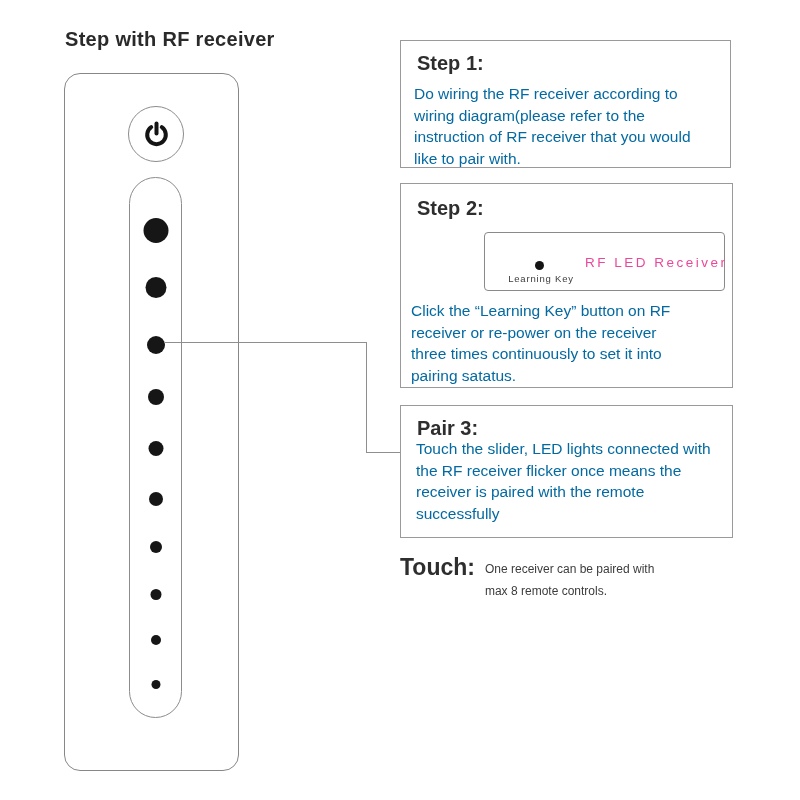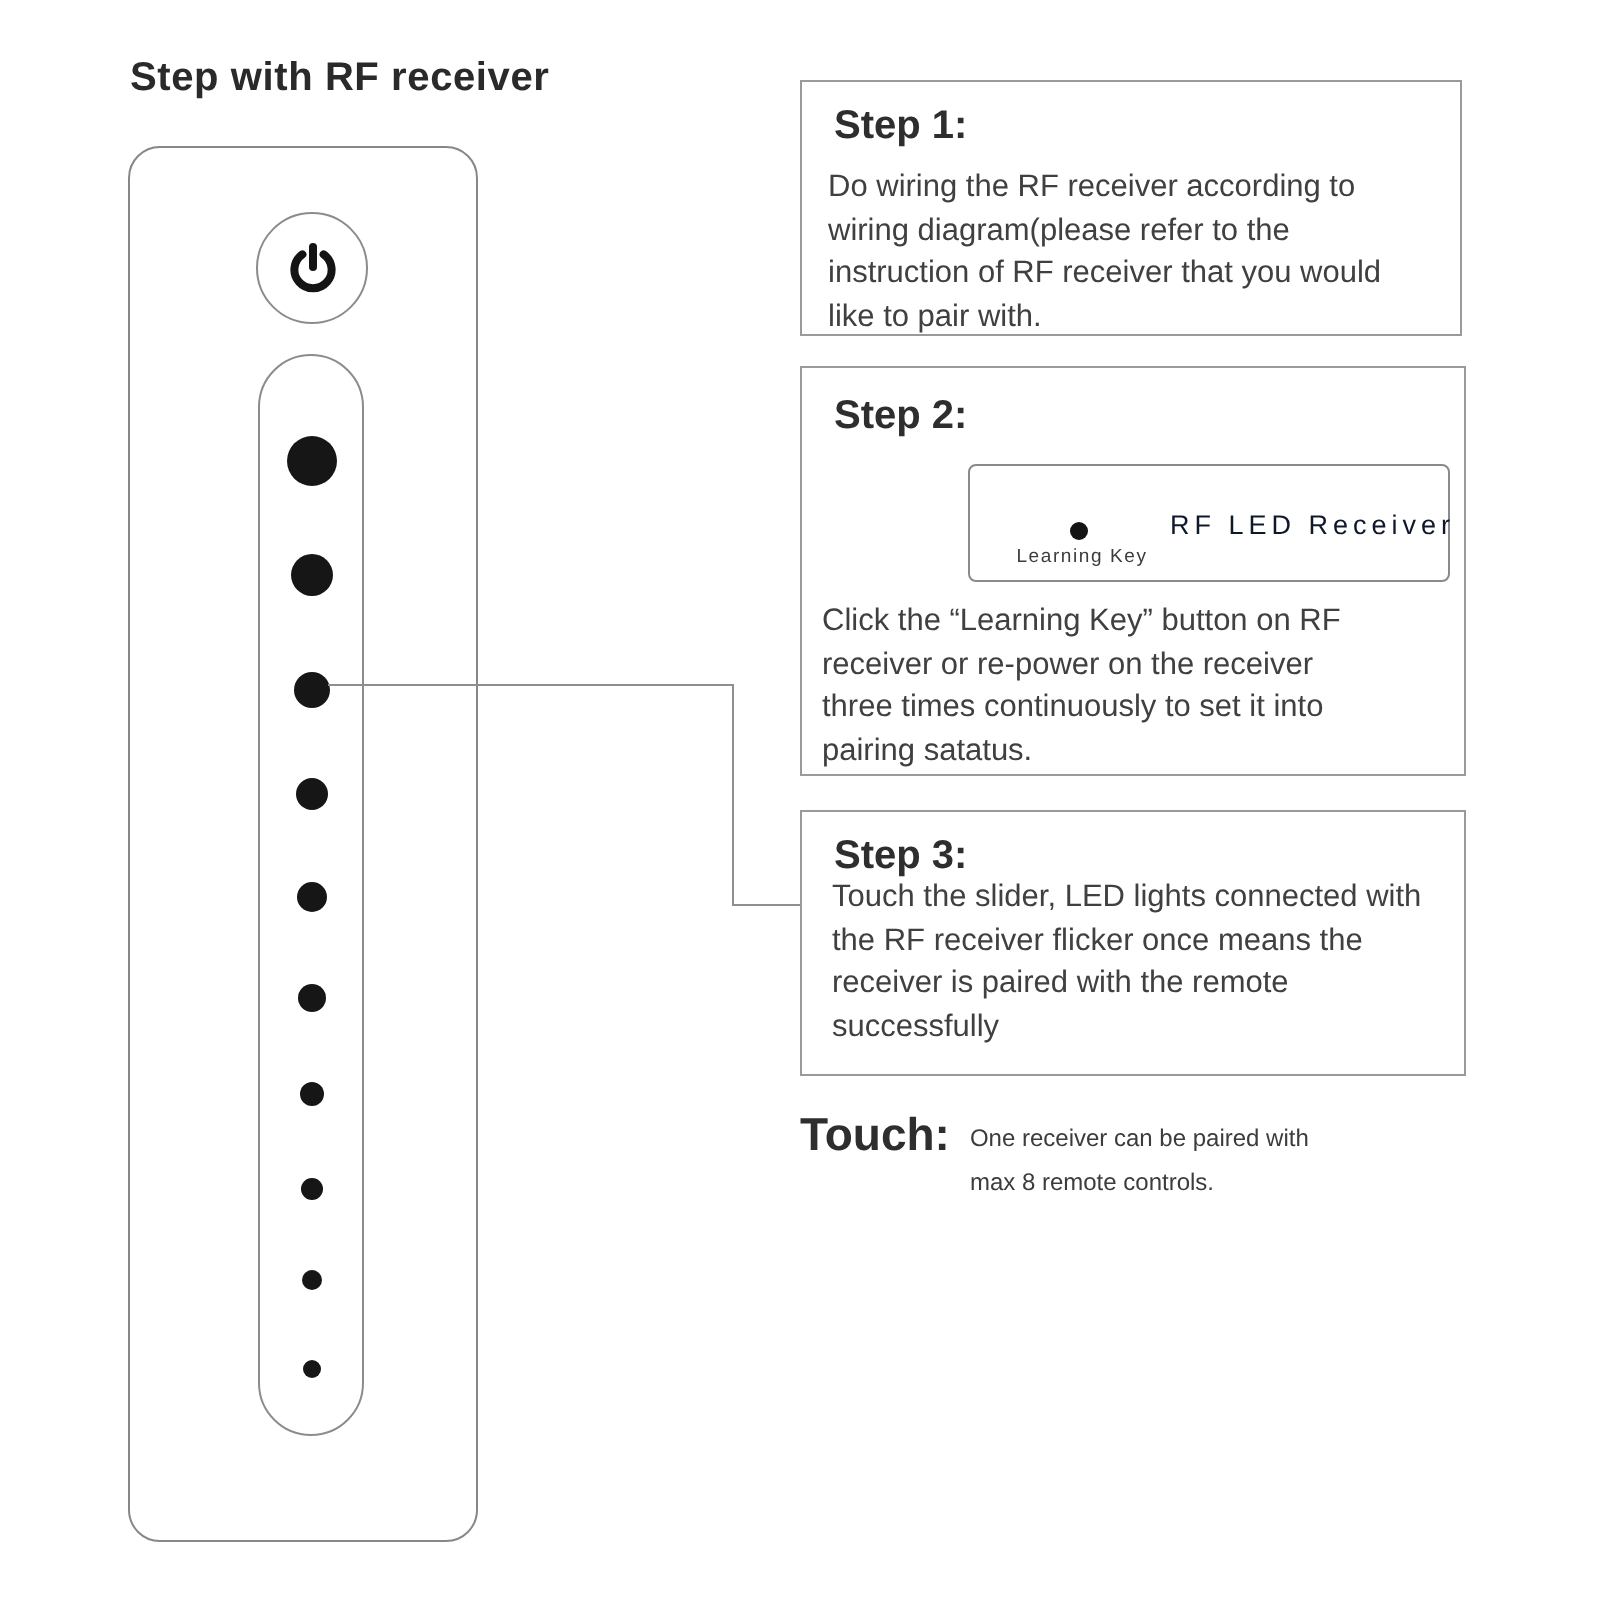--- a/index.html
+++ b/index.html
@@ -78,21 +78,21 @@
     color: #2e2e2e;
   }
   .s1 .step-heading { top: 11px; }
   .s2 .step-heading { top: 13px; }
   .s3 .step-heading { top: 11px; }
   .step-body {
     position: absolute;
     left: 12px; right: 6px;
     font-size: 15.5px;
     line-height: 21.5px;
-    color: #404040;
+    color: #0369a1;
     white-space: pre-line;
   }
   .s1 .step-body { top: 42px; left: 13px; }
   .s2 .step-body { top: 116px; left: 10px; }
   .s3 .step-body { top: 32px; left: 15px; }
 
   
   .receiver-box {
     position: absolute;
     left: 83px; top: 48px;
@@ -116,21 +116,21 @@
     font-size: 9.5px;
     letter-spacing: 0.8px;
     color: #3c3c3c;
   }
   .receiver-label {
     position: absolute;
     left: 100px; right: 4px; top: 22px;
     text-align: center;
     font-size: 13.5px;
     letter-spacing: 2.5px;
-    color: #0f172a;
+    color: #ec4899;
     white-space: nowrap;
   }
 
   
   .note-row {
     position: absolute;
     left: 400px; top: 554px;
     display: flex;
     align-items: flex-start;
   }
@@ -200,21 +200,21 @@
       <div class="learning-key-label">Learning Key</div>
       <div class="receiver-label">RF LED Receiver</div>
     </div>
     <div class="step-body">Click the “Learning Key” button on RF
 receiver or re-power on the receiver
 three times continuously to set it into
 pairing satatus.</div>
   </div>
 
   <div class="step-box s3">
-    <div class="step-heading">Step 3:</div>
+    <div class="step-heading">Pair 3:</div>
     <div class="step-body">Touch the slider, LED lights connected with
 the RF receiver flicker once means the
 receiver is paired with the remote
 successfully</div>
   </div>
 
   <div class="note-row">
     <span class="note-label">Touch:</span>
     <span class="note-body">One receiver can be paired with
 max 8 remote controls.</span>

